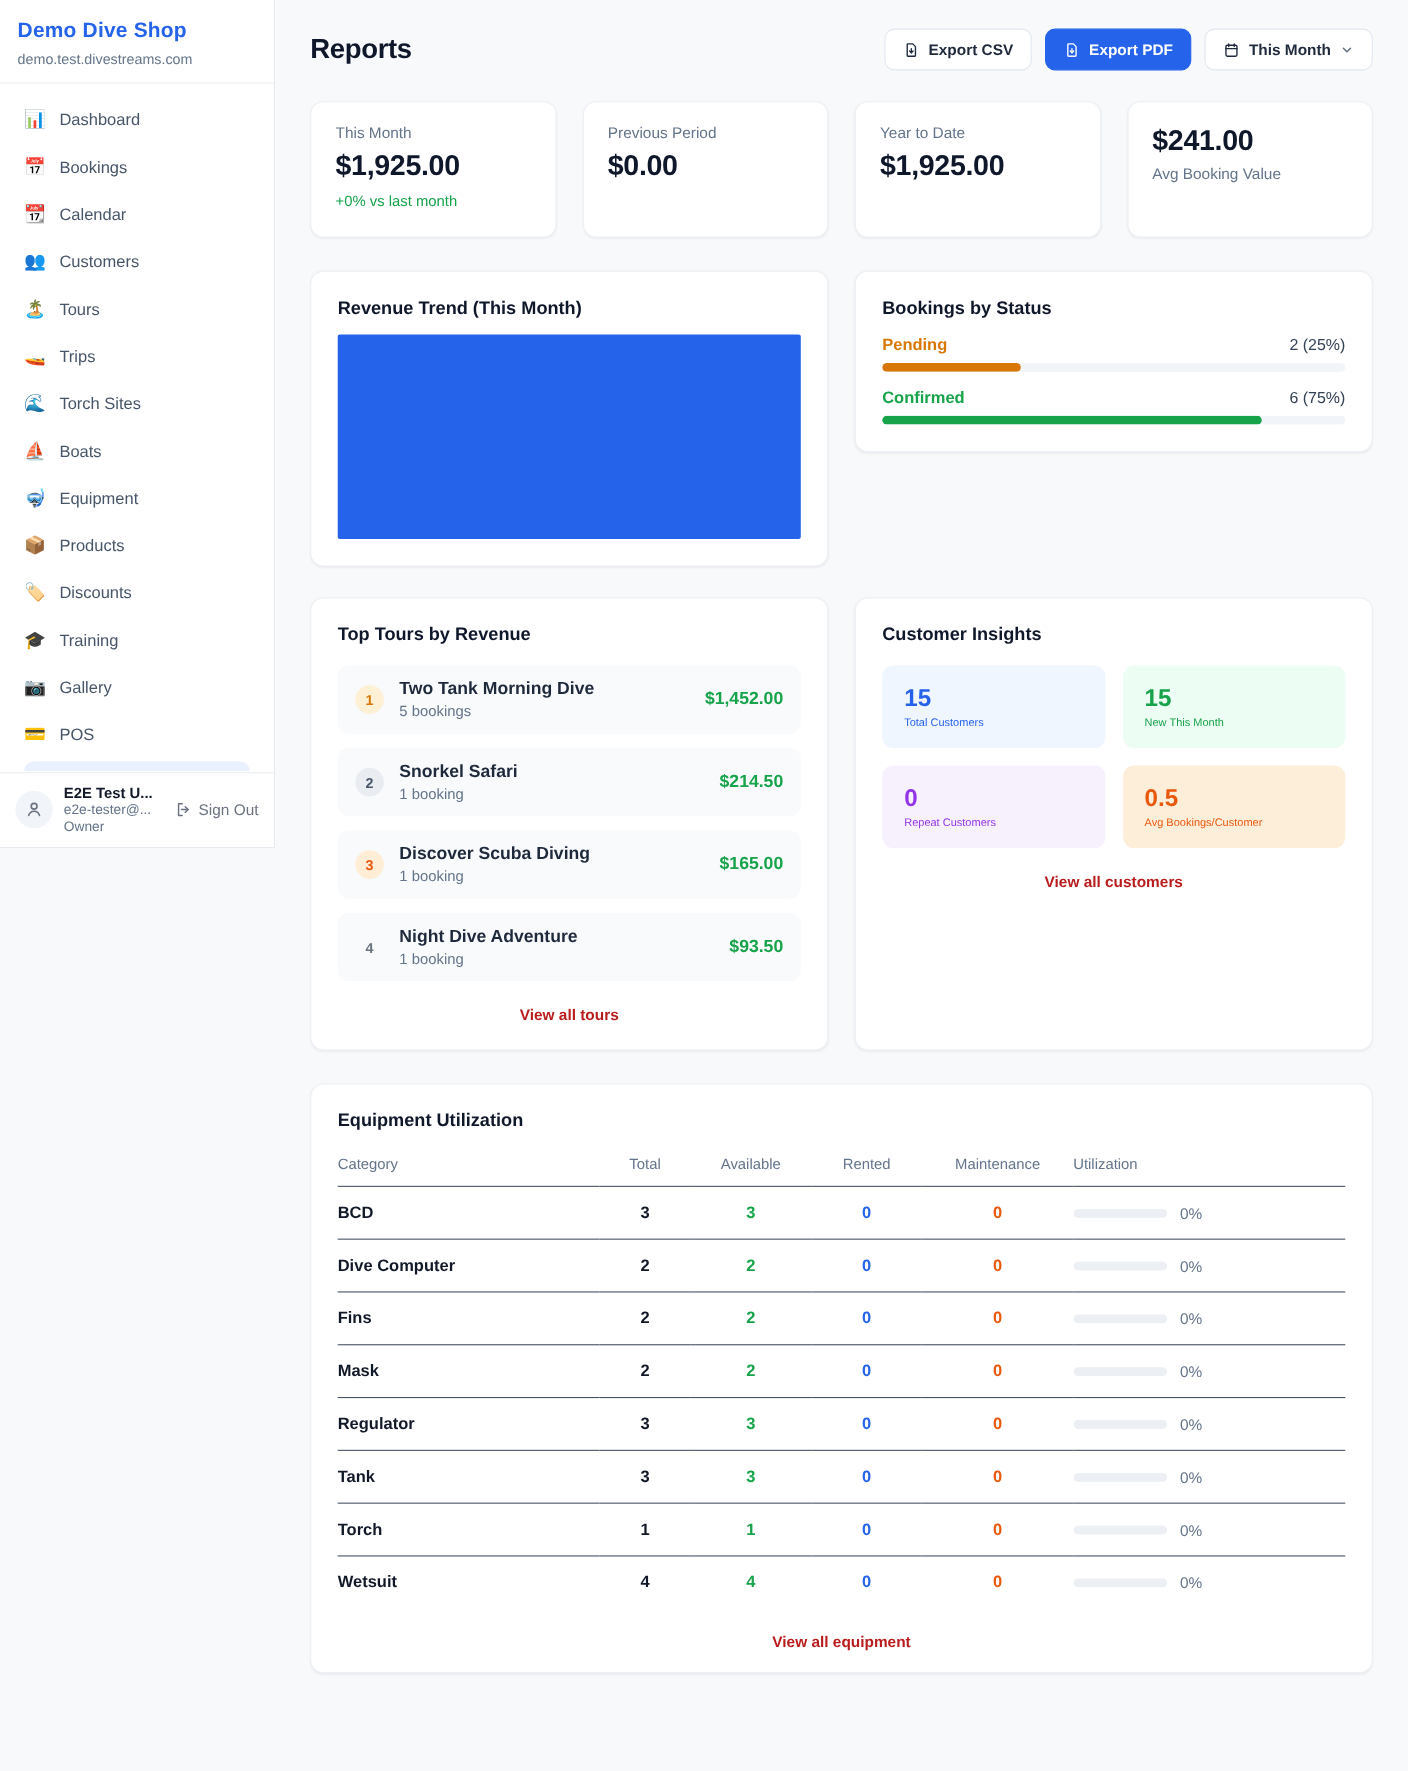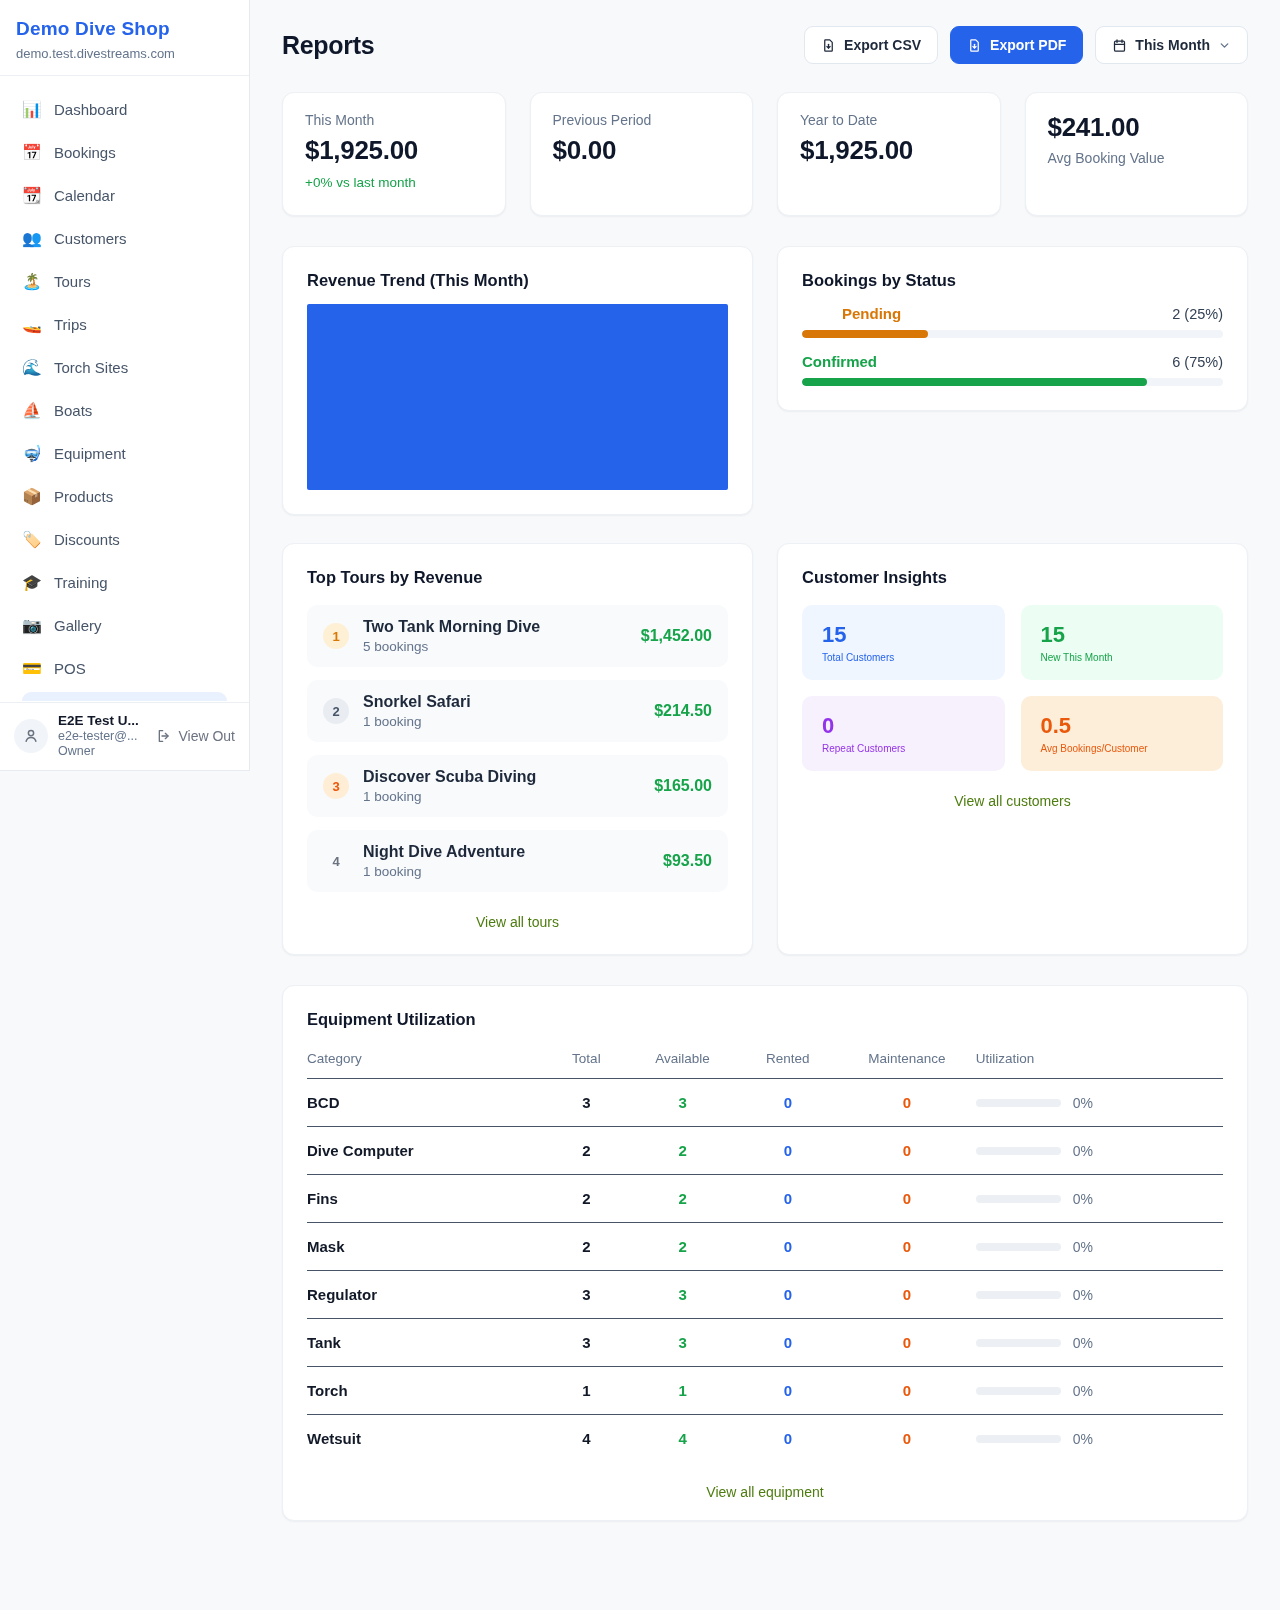--- a/index.html
+++ b/index.html
@@ -53,21 +53,21 @@
 
   
   .charts-grid { display:grid; grid-template-columns:1fr 1fr; gap:24px; margin-top:30px; align-items:start; }
   .section-title { font-size:16.5px; font-weight:700; color:#0f172a; }
   .chart-card { padding:24px; }
   .chart-block { margin-top:14px; height:186px; background:#2563eb; border-radius:2px; }
   .status-card { padding:24px; }
   .status-row { margin-top:15px; }
   .status-line { display:flex; justify-content:space-between; align-items:center; margin-bottom:8px; }
   .status-label { font-size:15px; font-weight:700; }
-  .status-label.pending { color:#d97706;margin-left:40px; }
+  .status-label.pending { color:#d97706; }
   .status-label.confirmed { color:#16a34a; }
   .status-count { font-size:14.5px; color:#334155; }
   .track { height:8px; border-radius:4px; background:#f1f5f9; overflow:hidden; }
   .fill { height:100%; border-radius:4px; }
   .fill.pending { background:#d97706; }
   .fill.confirmed { background:#16a34a; }
 
   
   .row2-grid { display:grid; grid-template-columns:1fr 1fr; gap:24px; margin-top:28px; }
   .tours-card, .insights-card { padding:24px; }
@@ -77,21 +77,21 @@
   .rank { width:26px; height:26px; flex:0 0 26px; border-radius:50%; display:flex; align-items:center;
           justify-content:center; font-size:13px; font-weight:700; }
   .rank.r1 { background:#fdf0d5; color:#d97706; }
   .rank.r2 { background:#e9ecf1; color:#475569; }
   .rank.r3 { background:#ffedd5; color:#ea580c; }
   .rank.r4 { background:transparent; color:#6b7280; }
   .tour-info { flex:1; min-width:0; }
   .tour-name { font-size:16px; font-weight:700; color:#1e293b; }
   .tour-sub { font-size:13.5px; color:#64748b; margin-top:3px; }
   .tour-rev { font-size:16px; font-weight:700; color:#16a34a; }
-  .view-link { display:block; text-align:center; color:#4d7c0f; font-size:14px; font-weight:400;
+  .view-link { display:block; text-align:center; color:#b91c1c; font-size:14px; font-weight:700;
                margin-top:22px; cursor:pointer; text-decoration:none; }
 
   .tiles-grid { display:grid; grid-template-columns:1fr 1fr; gap:16px; margin-top:18px; }
   .tile { border-radius:10px; padding:17px 20px; }
   .tile .num { font-size:22px; font-weight:800; }
   .tile .lbl { font-size:10px; margin-top:4px; }
   .tile.blue { background:#eff6ff; } .tile.blue .num,.tile.blue .lbl { color:#2563eb; }
   .tile.green { background:#ecfdf3; } .tile.green .num,.tile.green .lbl { color:#16a34a; }
   .tile.purple { background:#f7f1fe; } .tile.purple .num,.tile.purple .lbl { color:#9333ea; }
   .tile.orange { background:#fdeeda; } .tile.orange .num,.tile.orange .lbl { color:#ea580c; }
@@ -193,21 +193,21 @@
           <div class="user-name">E2E Test U...</div>
           <div class="user-email">e2e-tester@...</div>
           <div class="user-role">Owner</div>
         </div>
         <div class="signout">
           <svg width="16" height="16" viewBox="0 0 24 24" fill="none" stroke="currentColor" stroke-width="2" stroke-linecap="round" stroke-linejoin="round">
             <path d="M10 4H5v16h5"></path>
               <path d="M14 8l4 4-4 4"></path>
               <path d="M18 12H9"></path>
           </svg>
-          <span>View Out</span>
+          <span>Sign Out</span>
         </div>
       </div>
     </div>
   </div>
 
   <div class="main">
 
     <div class="page-head">
       <div class="page-title">Reports</div>
       <div class="head-actions">

